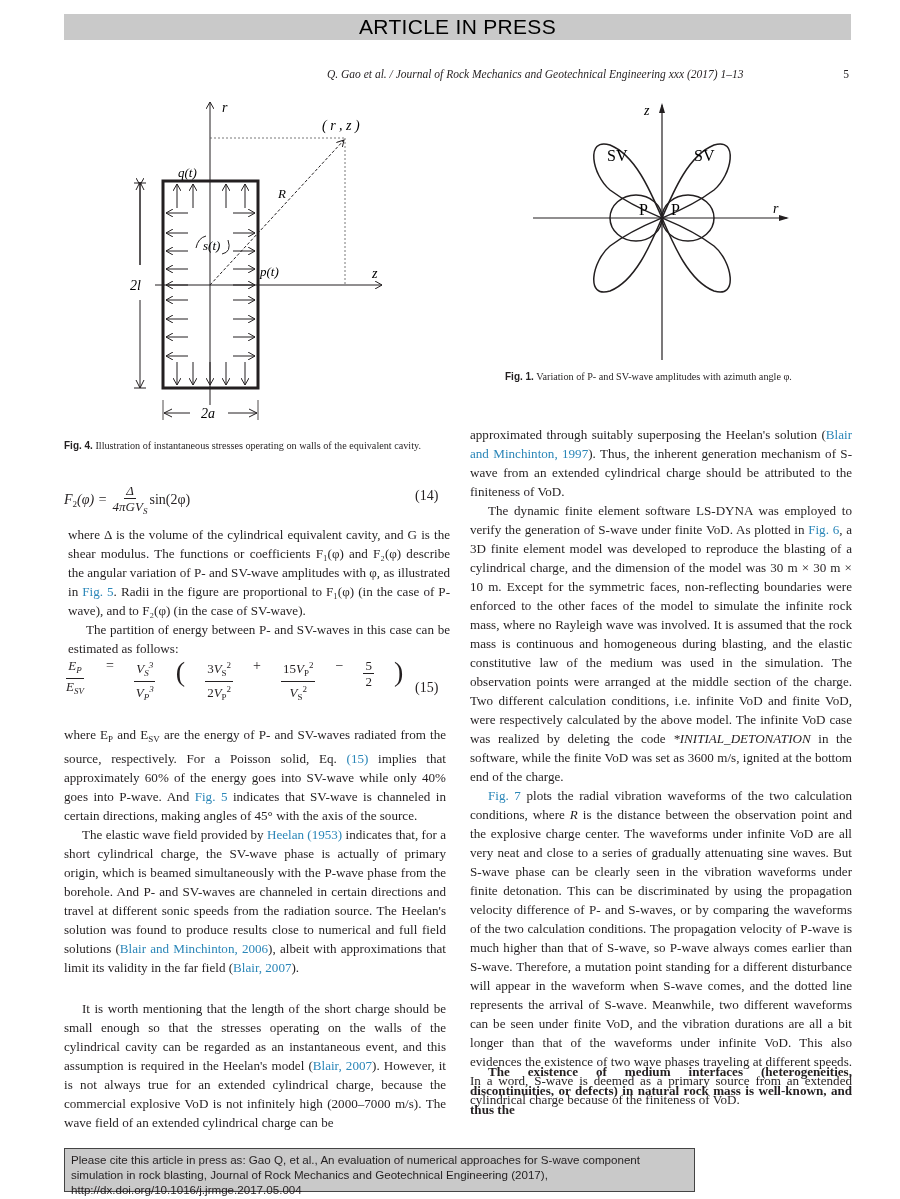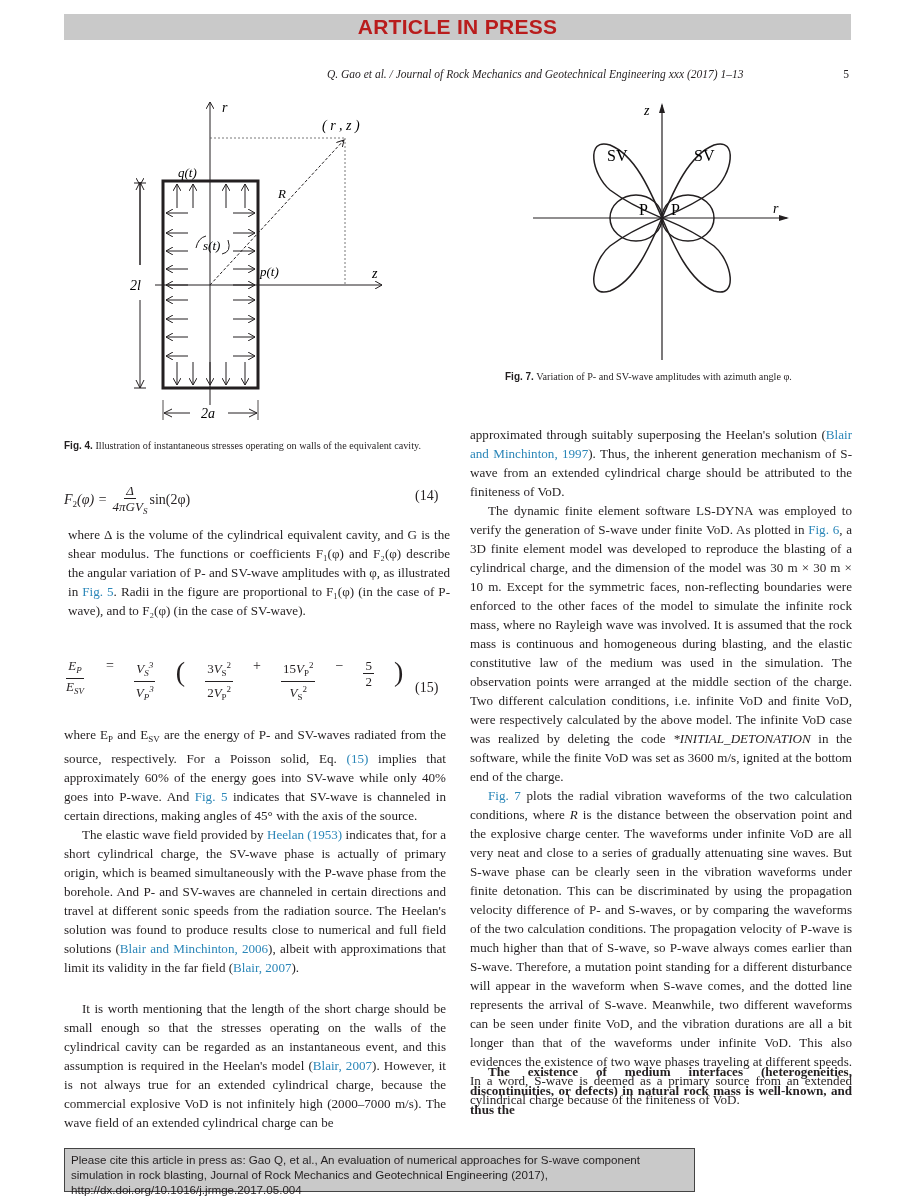--- a/index.html
+++ b/index.html
@@ -1,21 +1,21 @@
 <!DOCTYPE html>
 <html><head>
 <meta charset="utf-8">
 <style>
   * { box-sizing: border-box; margin: 0; padding: 0; }
   html, body { width: 900px; height: 1199px; background: #ffffff; overflow: hidden; }
   body { position: relative; font-family: "DejaVu Serif", "Liberation Serif", serif; color: #231f20; }
 
   .banner { position: absolute; left: 64px; top: 14px; width: 787px; height: 26px; background: #c9c9c9;
     display: flex; align-items: center; justify-content: center; }
-  .banner span { font-family: "Liberation Sans", sans-serif; font-weight: bold; color: #b91c1c; font-size: 21px; letter-spacing: 0.3px; }
+  .banner span { font-family: "Liberation Sans", sans-serif; font-weight: normal; color: #000000; font-size: 21px; letter-spacing: 0.3px; }
 
   .running-head { position: absolute; top: 68px; left: 64px; width: 787px; font-family: "Liberation Serif", serif; font-style: italic; font-size: 11.5px; }
   .running-head .jt { position: absolute; left: 263px; top: 0; }
   .running-head .pg { position: absolute; right: 2px; top: 0; font-style: normal; }
 
   .col { position: absolute; width: 382px; font-family: "Liberation Serif", serif; font-size: 13.1px; line-height: 19px; text-align: justify; }
   .col p { margin: 0; }
   .indent { text-indent: 18px; }
   .link { color: #2a86b8; }
   .it { font-style: italic; }
@@ -150,38 +150,39 @@
     <ellipse cx="136" cy="123" rx="26" ry="23"></ellipse>
     <ellipse cx="188" cy="123" rx="26" ry="23"></ellipse>
   </g>
   <text x="107" y="66" font-size="16">SV</text>
   <text x="194" y="66" font-size="16">SV</text>
   <text x="139" y="120" font-size="16">P</text>
   <text x="171" y="120" font-size="16">P</text>
 </svg>
 
 <div class="caption" style="left:505px;top:371px;">
-  <b>Fig. 7.</b>
+  <b>Fig. 1.</b>
   <span>Variation of P- and SV-wave amplitudes with azimuth angle φ.</span>
 </div>
 
 <div class="eq" style="left:64px;top:483px;">
   <span class="it">F</span><span class="sub">2</span><span class="it">(φ) =</span>
   <span class="frac">
       <span class="num it">Δ</span>
       <span class="den it"><span>4πGV</span><span class="sub">S</span></span>
     </span><span>sin(2φ)</span>
 </div>
 <div class="eqnum" style="left:415px;top:488px;">(14)</div>
 
 <div class="col" style="left:68px;top:525px;">
   <p>
     <span>where Δ is the volume of the cylindrical equivalent cavity, and G is the shear modulus. The functions or coefficients F₁(φ) and F₂(φ) describe the angular variation of P- and SV-wave amplitudes with φ, as illustrated in</span>
     <span class="link">Fig. 5</span><span>. Radii in the figure are proportional to F₁(φ) (in the case of P-wave), and to F₂(φ) (in the case of SV-wave).</span>
   </p>
+  <p class="indent">The partition of energy between P- and SV-waves in this case can be estimated as follows:</p>
 </div>
 
 <div class="eq" style="left:64px;top:658px;display:flex;align-items:flex-start;gap:20px;">
   <span class="frac">
       <span class="num it"><span>E</span><span class="sub">P</span></span>
       <span class="den it"><span>E</span><span class="sub">SV</span></span>
     </span>
   <span>=</span>
   <span class="frac">
       <span class="num it">V<span class="sub">S</span><span class="sup">3</span></span>

